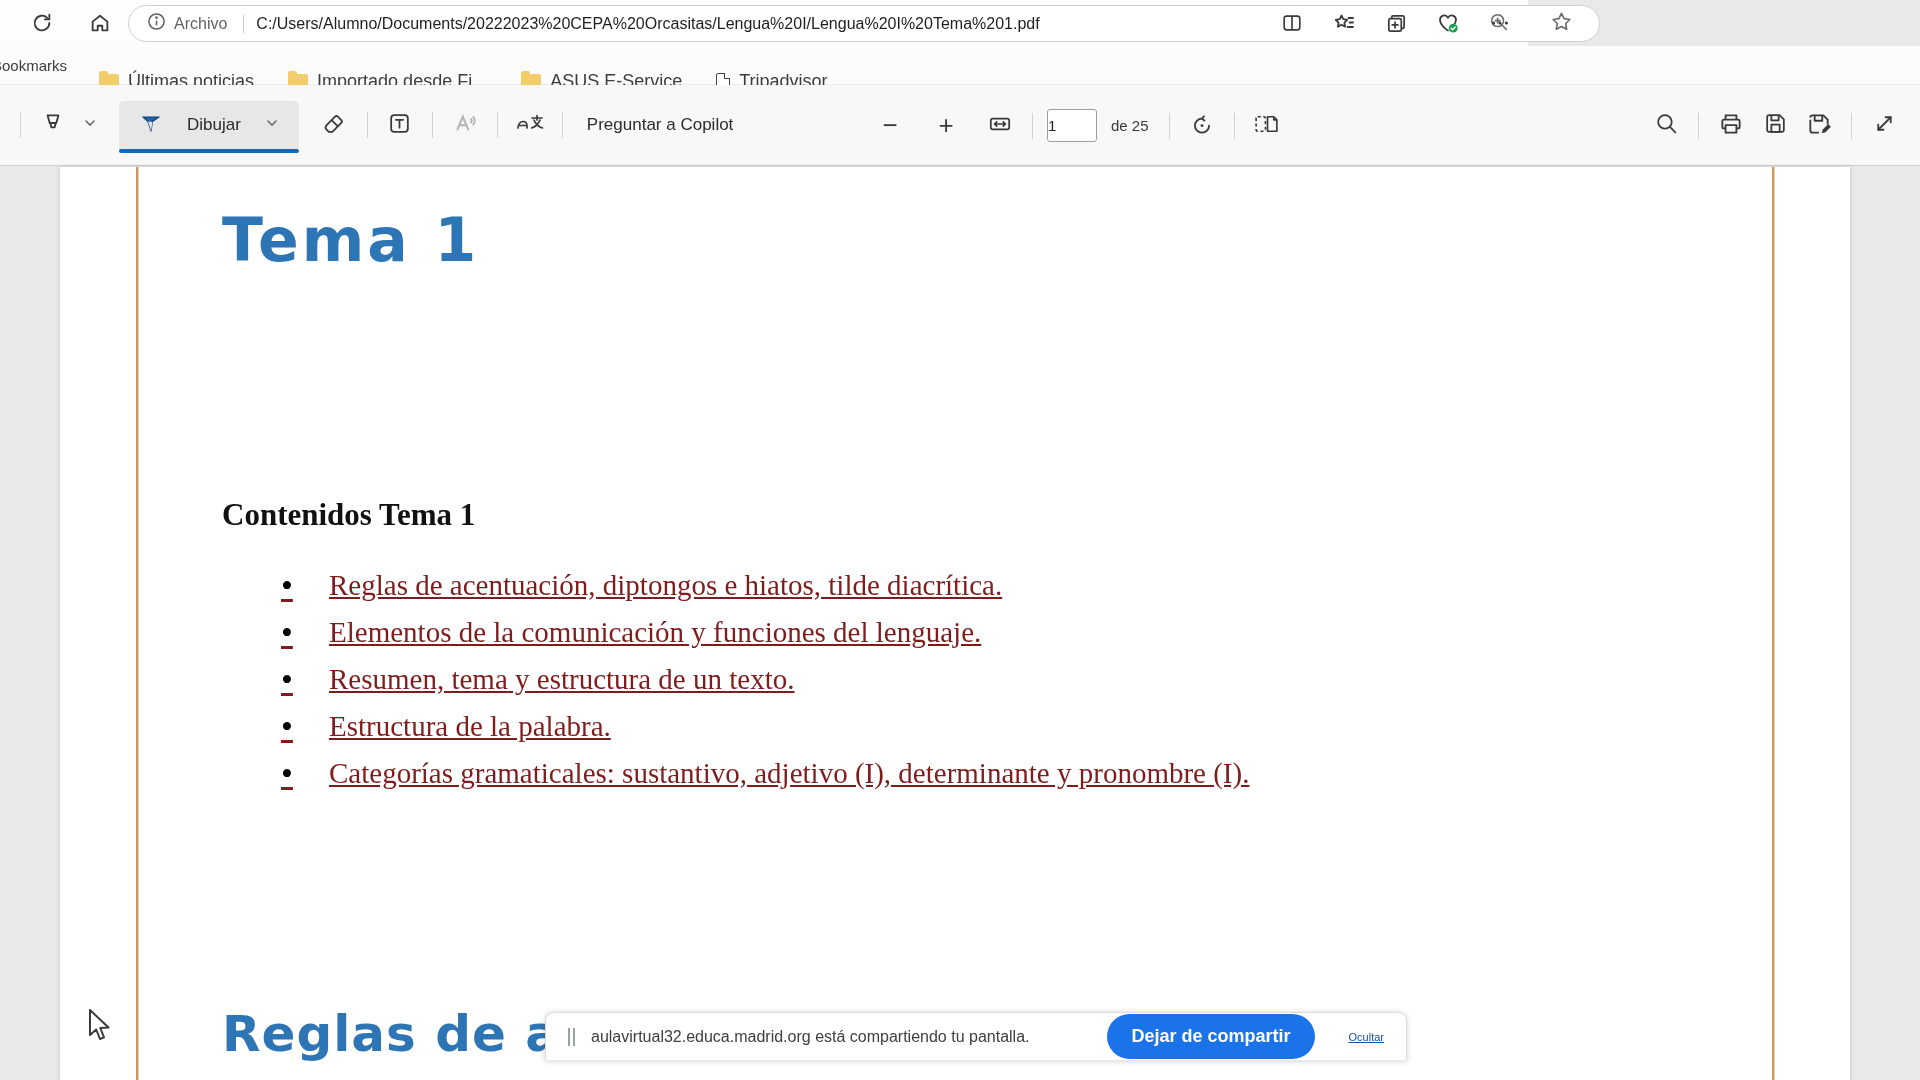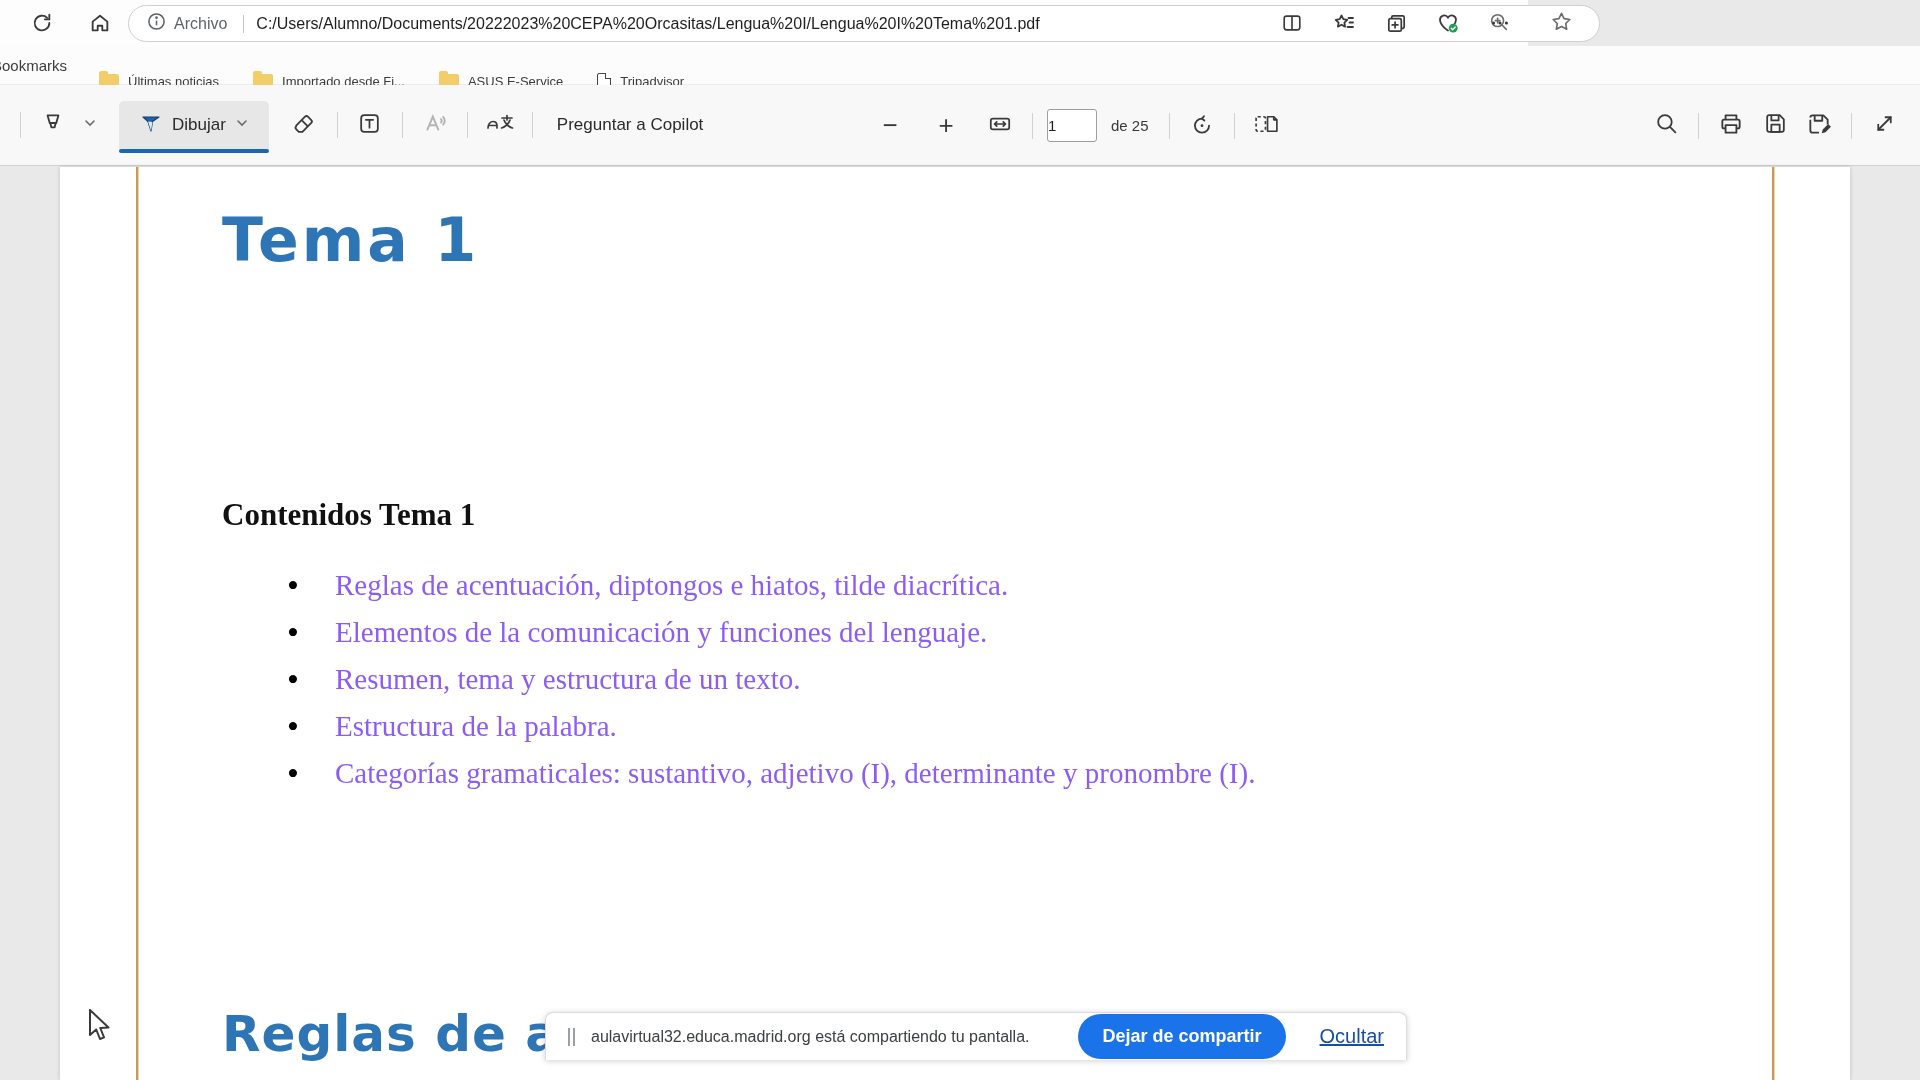--- a/index.html
+++ b/index.html
@@ -21,39 +21,39 @@
   .addr-url { color:#1f1f1f; font-size:16px; white-space:nowrap; overflow:hidden; }
   .addr-right { margin-left:auto; display:flex; align-items:center; gap:40px; }
   .chrome-actions { position:absolute; right:2px; top:4px; height:38px; display:flex; align-items:center; }
   .chrome-actions .nav-btn { width:52px; }
 
   
   .bookmarks-bar { position:absolute; left:0; top:46px; width:1920px; height:39px;
                    background:#fcfcfc; display:flex; align-items:center; gap:30px;
                    padding-left:0; border-bottom:1px solid #ededed; }
   .bm-label { font-size:15px; color:#3c3c3c; margin-left:-8px; white-space:nowrap; }
-  .bm-item { display:flex; align-items:center; gap:9px; font-size:13px; color:#3c3c3c;
+  .bm-item { display:flex; align-items:center; gap:9px; font-size:18px; color:#3c3c3c;
              white-space:nowrap; padding:4px 2px; border-radius:4px;margin-top:32px; }
   .folder { width:20px; height:15px; background:#f2ce6a; border-radius:2px; position:relative; }
   .folder:before { content:""; position:absolute; left:0; top:-3px; width:9px; height:4px;
                    background:#f2ce6a; border-radius:2px 2px 0 0; }
   .page-ico { width:14px; height:17px; border:1.6px solid #444; border-radius:2px; position:relative; background:#fff; }
   .page-ico:before { content:""; position:absolute; right:-1px; top:-1px; width:5px; height:5px;
                      background:#fcfcfc; border-left:1.6px solid #444; border-bottom:1.6px solid #444; }
 
   
   .pdf-toolbar { position:absolute; left:0; top:85px; width:1920px; height:81px;
                  background:#f8f8f8; border-bottom:1px solid #d2d2d2;
                  display:flex; align-items:center; }
   .tb-group-left { display:flex; align-items:center; margin-left:10px; }
   .tb-sep { width:1px; height:26px; background:#d2d2d2; margin:0 10px; flex:0 0 auto; }
   .tb-btn { height:44px; min-width:44px; display:flex; align-items:center; justify-content:center;
             border-radius:5px; color:#3a3a3a; padding:0 6px; }
   .tb-btn.disabled { color:#b4b4b4; }
-  .draw-btn { display:flex; align-items:center; gap:9px; background:#e7e7e7; border-radius:5px 5px 0 0;
+  .draw-btn { display:flex; align-items:center; gap:24px; background:#e7e7e7; border-radius:5px 5px 0 0;
               height:48px; padding:0 20px; position:relative; margin:0 14px; }
   .draw-btn:after { content:""; position:absolute; left:0; right:0; bottom:-4px; height:4px;
                     background:#1768b4; border-radius:2px; }
   .draw-label { font-size:17px; color:#2b2b2b; }
   .copilot-label { font-size:17px; color:#2b2b2b; margin:0 8px; white-space:nowrap; }
   .tb-center { position:absolute; left:868px; top:0; height:81px; display:flex; align-items:center; }
   .zoom-glyph { font-size:26px; color:#3a3a3a; }
   .page-box { width:50px; height:33px; background:#fff; border:1px solid #9e9e9e; border-radius:3px;
               display:flex; align-items:center; justify-content:center; font-size:15px; color:#1f1f1f; margin:0 4px; }
   .page-total { font-size:15px; color:#3a3a3a; margin:0 10px; white-space:nowrap; }
@@ -62,40 +62,40 @@
   
   .pdf-viewport { position:absolute; left:0; top:166px; width:1920px; height:914px; background:#e9e9e9; }
   .pdf-page { position:absolute; left:60px; top:1px; width:1790px; height:913px; background:#ffffff;
               box-shadow:0 0 4px rgba(0,0,0,.18); }
   .page-rule { position:absolute; top:0; bottom:0; width:3px;
                background:linear-gradient(90deg,#c89a5e 0 2px,#ecd3ab 2px 3px); }
   .doc-title { position:absolute; left:162px; top:38px; font-size:60px; font-weight:700;
                letter-spacing:3px; color:#2e75b6; font-family:"DejaVu Sans", sans-serif; }
   .doc-heading { position:absolute; left:162px; top:330px; font-size:31px; font-weight:700;
                  color:#111; font-family:"Liberation Serif", serif; }
-  .doc-bullets { position:absolute; left:227px; top:395px; list-style:none;
-                 font-family:"Liberation Serif", serif; font-size:29px; color:#8b5cf6; }
+  .doc-bullets { position:absolute; left:221px; top:395px; list-style:none;
+                 font-family:"Liberation Serif", serif; font-size:29px; color:#7f1d1d;text-decoration:underline; }
   .doc-bullets li { height:47px; display:flex; align-items:center; }
   .doc-bullets li:before { content:"\2022"; font-size:34px; width:48px; flex:0 0 aupx;
                            flex-basis:48px; color:#000; }
   .doc-section { position:absolute; left:162px; top:838px; font-size:50px; font-weight:700;
                  letter-spacing:1px; color:#2e75b6; font-family:"DejaVu Sans", sans-serif; }
 
   
   .share-banner { position:absolute; left:545px; top:846px; width:862px; height:48px;
                   background:#ffffff; border:1px solid #dadce0; border-bottom:none;
                   border-radius:8px 8px 0 0; box-shadow:0 1px 6px rgba(0,0,0,.18);
                   display:flex; align-items:center; padding:0 22px; z-index:5; }
   .drag-handle { display:flex; gap:3px; margin-right:16px; }
   .drag-handle i { width:2px; height:18px; background:#9aa0a6; display:block; }
   .share-msg { font-size:16px; color:#3c4043; white-space:nowrap; }
   .stop-share-btn { margin-left:auto; background:#1a73e8; color:#fff; font-size:18px; font-weight:700;
                     border:none; border-radius:24px; padding:12px 24px; white-space:nowrap;
                     font-family:"Liberation Sans", sans-serif; }
-  .hide-link { font-size:20px; color:#174ea6; text-decoration:underline; margin-left:34px; white-space:nowrap; }
+  .hide-link { font-size:11px; color:#174ea6; text-decoration:underline; margin-left:34px; white-space:nowrap; }
 
   
   .cursor { position:absolute; left:88px; top:843px; z-index:9; }
 </style>
 </head>
 <body>
 
 <div id="screen">
 
   <div class="chrome-top">

